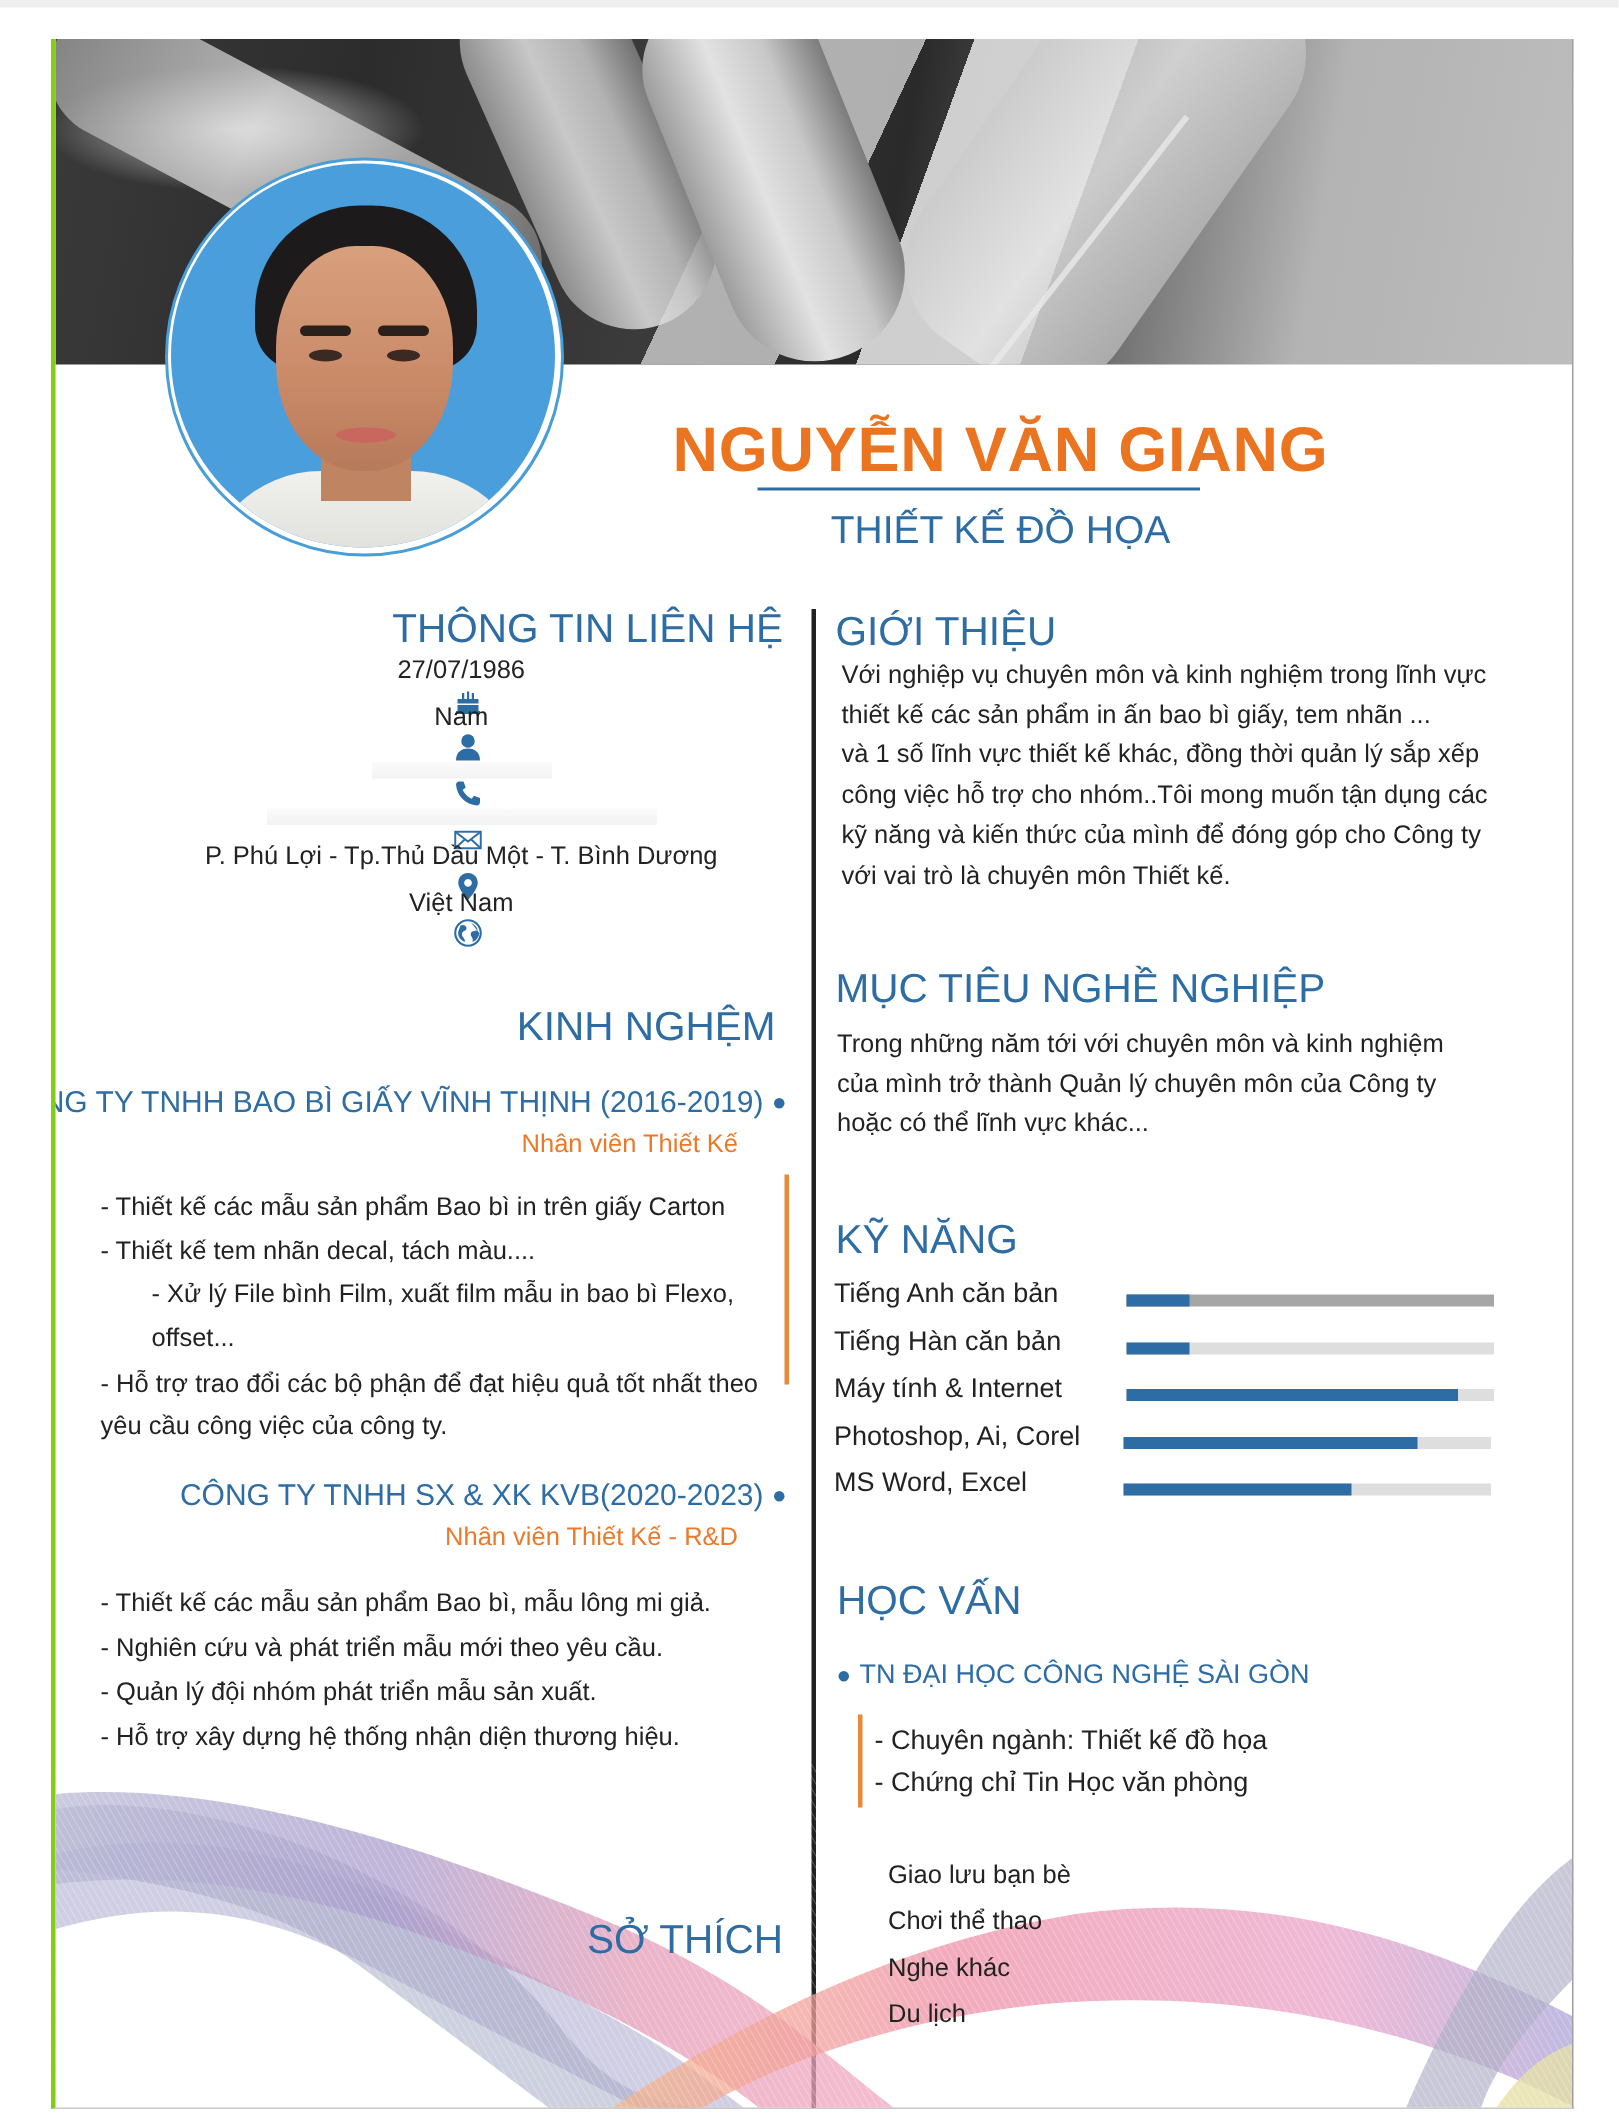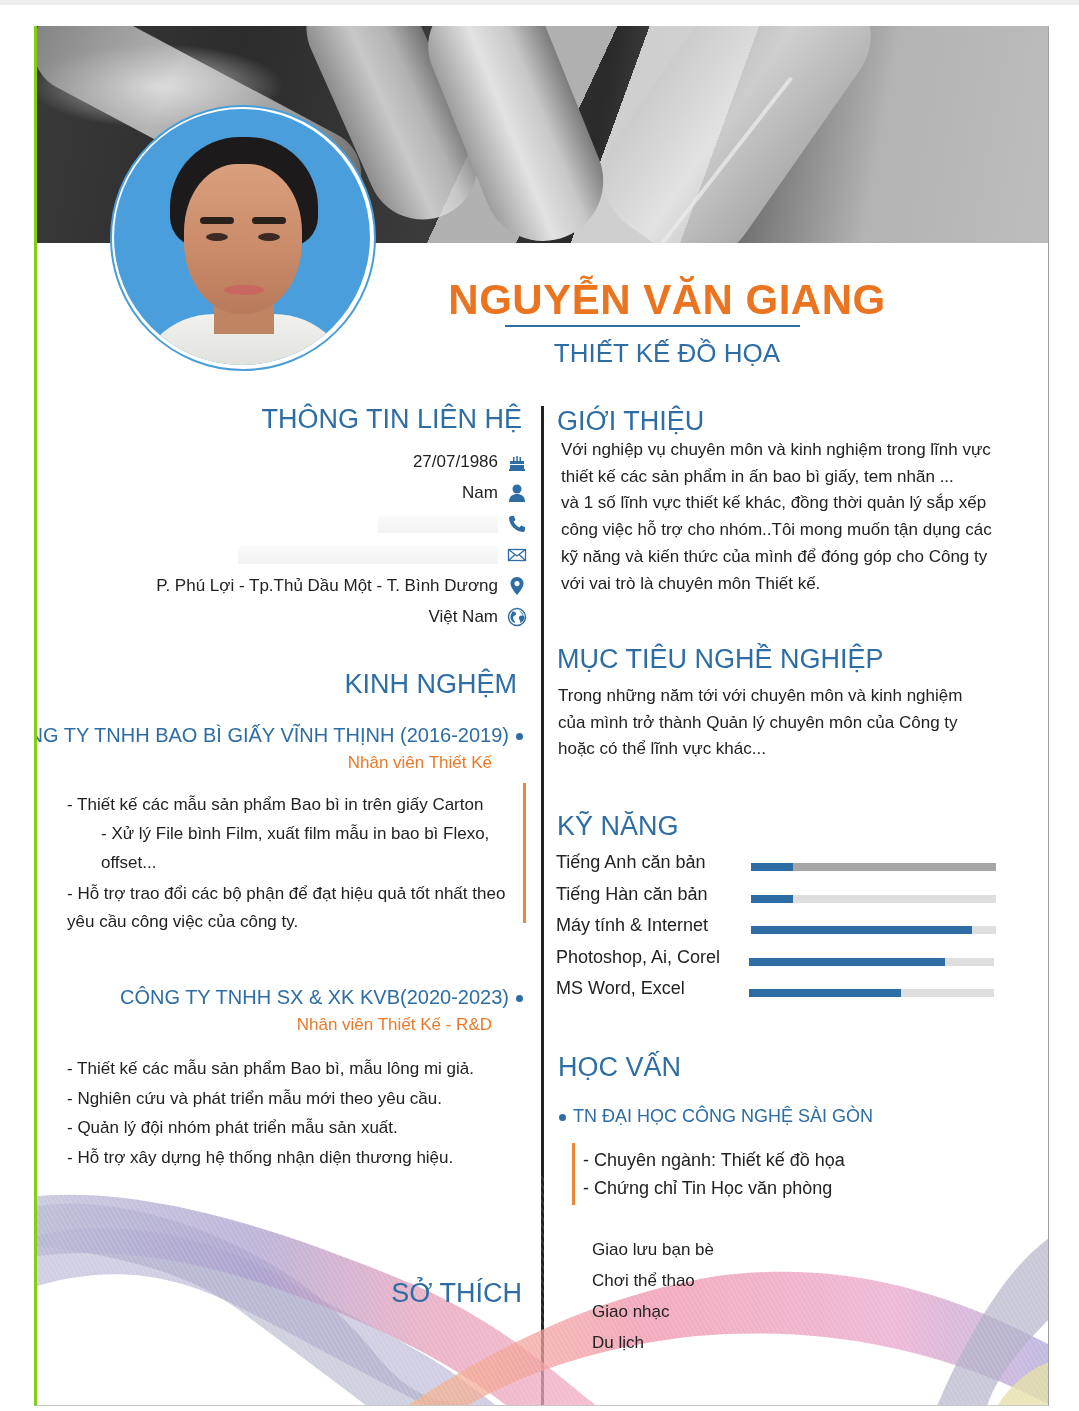--- a/index.html
+++ b/index.html
@@ -64,21 +64,21 @@
     }
 
     
     .divider { position: absolute; left: 504px; top: 380px; width: 3px; height: 1000px; background: #222; }
 
     .h-sec { position: absolute; font-size: 27px; color: #2e6da4; white-space: nowrap; }
     .body-text { font-size: 17px; color: #222; line-height: 26.7px; }
 
     
     .contact-list { position: absolute; left: 60px; top: 420px; width: 430px; }
-    .contact-row { display: flex; justify-content: flex-end; align-items: center; height: 31px; }
+    .contact-row { display: flex; justify-content: flex-end; align-items: center; height: 31px; flex-direction: column; }
     .contact-row .val { font-size: 17px; color: #222; margin-right: 9px; }
     .contact-row .val.blank { display: inline-block; width: 120px; height: 18px; background: linear-gradient(#fbfbfb,#f3f3f3); }
     .icon { width: 20px; height: 20px; display: inline-flex; align-items: center; justify-content: center; }
     .icon svg { width: 20px; height: 20px; fill: #2e6da4; }
 
     
     .job-company { position: absolute; right: 0; font-size: 20px; color: #2e6da4; white-space: nowrap; }
     .job-company .dot { display: inline-block; width: 7px; height: 7px; border-radius: 50%; background: #2e6da4; margin-left: 7px; vertical-align: middle; }
     .job-role { position: absolute; font-size: 17px; color: #ea7a2a; white-space: nowrap; }
     .orange-bar { position: absolute; width: 3px; background: #e88a3a; }
@@ -193,20 +193,21 @@
   <div class="h-sec" style="right:531px; top:643px;">KINH NGHỆM</div>
 
   <div>
     <div class="job-company" style="right:525px; top:698px;">
       <span>CÔNG TY TNHH BAO BÌ GIẤY VĨNH THỊNH (2016-2019)</span><span class="dot"></span>
     </div>
     <div class="job-role" style="right:556px; top:727px;">Nhân viên Thiết Kế</div>
     <div class="orange-bar" style="left:486px; top:757px; height:140px;"></div>
     <ul class="duties" style="top:764px;">
       <li style="line-height:29px;">- Thiết kế các mẫu sản phẩm Bao bì in trên giấy Carton</li>
+      <li style="line-height:29px;">- Thiết kế tem nhãn decal, tách màu....</li>
       <li style="line-height:29px;margin-left:34px;">- Xử lý File bình Film, xuất film mẫu in bao bì Flexo, offset...</li>
       <li style="line-height:28px; margin-top:3px; width:450px;">- Hỗ trợ trao đổi các bộ phận để đạt hiệu quả tốt nhất theo yêu cầu công việc của công ty.</li>
     </ul>
   </div>
 
   <div>
     <div class="job-company" style="right:525px; top:960px;">
       <span>CÔNG TY TNHH SX &amp; XK KVB(2020-2023)</span><span class="dot"></span>
     </div>
     <div class="job-role" style="right:556px; top:989px;">Nhân viên Thiết Kế - R&amp;D</div>
@@ -305,17 +306,17 @@
   </div>
   <div class="orange-bar" style="left:535px; top:1117px; height:62px;"></div>
   <div style="position:absolute; left:546px; top:1120px; font-size:18px; color:#222; line-height:28px;">
     <div>- Chuyên ngành: Thiết kế đồ họa</div>
     <div>- Chứng chỉ Tin Học văn phòng</div>
   </div>
 
   <div style="position:absolute; left:555px; top:1208px; font-size:17px; color:#222; line-height:31px;">
     <div>Giao lưu bạn bè</div>
     <div>Chơi thể thao</div>
-    <div>Giao nhạc</div>
+    <div>Nghe khác</div>
     <div>Du lịch</div>
   </div>
 
 </div>
 
 </body></html>

